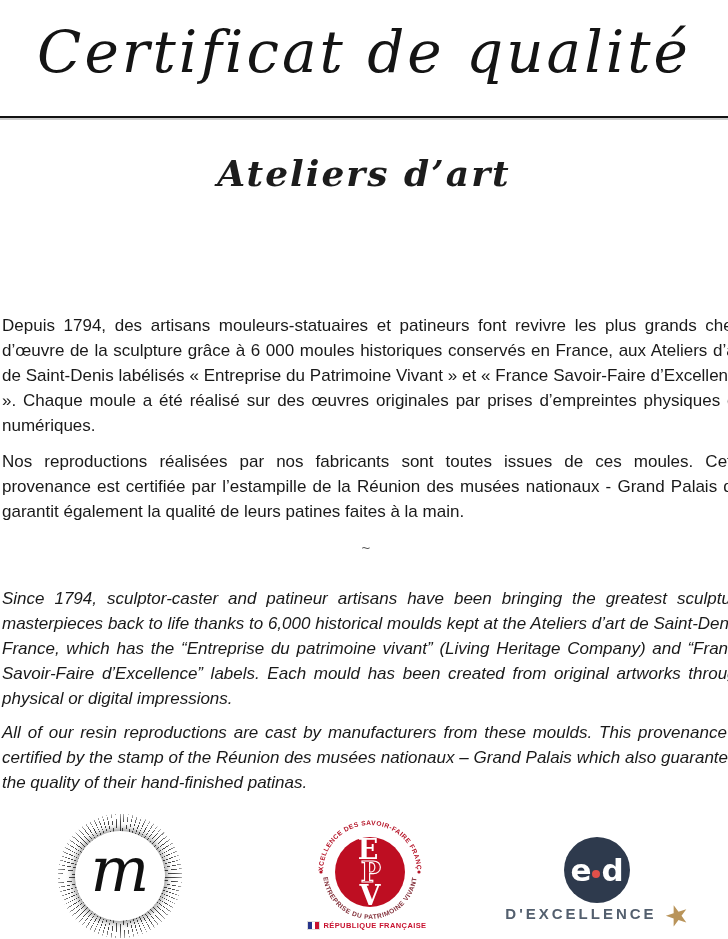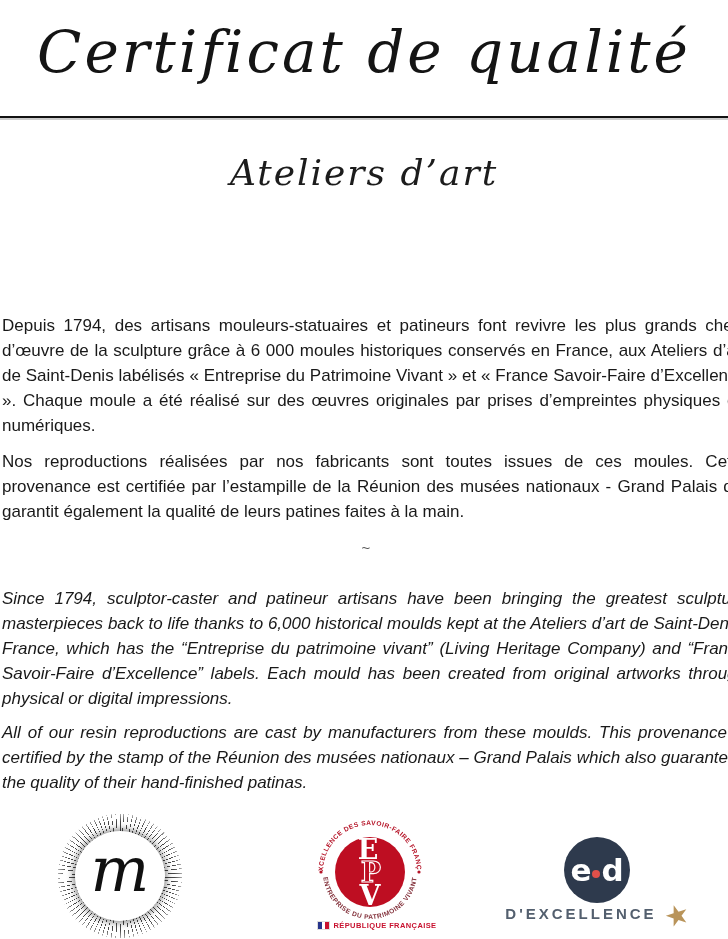--- a/index.html
+++ b/index.html
@@ -8,21 +8,21 @@
 
   
   .title{position:absolute;top:-4px;left:0;width:728px;height:112px;line-height:112px;
          text-align:center;font-family:"DejaVu Serif",serif;font-style:italic;font-weight:400;
          font-size:58px;letter-spacing:3px;color:#141414;white-space:nowrap;margin:0;}
   .rule{position:absolute;top:116px;left:0;width:728px;height:2px;background:#121212;
         box-shadow:0 2px 0 rgba(130,130,130,.4);}
   .subtitle{position:absolute;left:0;width:728px;text-align:center;
             font-family:"DejaVu Serif",serif;font-style:italic;font-weight:400;color:#1c1c1c;
             white-space:nowrap;}
-  .subtitle.s1{top:143px;font-size:36px;line-height:60px;letter-spacing:2px;}
+  .subtitle.s1{top:143px;font-size:36px;line-height:60px;letter-spacing:2px;font-weight:bold;}
   .subtitle.s2{top:221px;font-size:39px;line-height:72px;letter-spacing:2px;}
 
   
   .textcol{position:absolute;top:313px;left:2px;width:744px;}
   .textcol p{margin:0 0 11px 0;font-size:17px;line-height:25px;text-align:justify;color:#191919;}
   .textcol p.en{font-style:italic;margin-bottom:9px;}
   .tilde{width:728px;text-align:center;font-size:15px;line-height:20px;color:#555;
          margin:14px 0 28px 0;}
 
   
@@ -37,21 +37,21 @@
              display:flex;align-items:center;justify-content:center;}
   .rmn .m{font-family:"DejaVu Serif",serif;font-style:italic;font-size:62px;line-height:1;
           color:#101010;transform:translateY(-6px);}
 
   
   .epv{position:absolute;left:310px;top:812px;width:120px;height:112px;}
   .epv .arc{font-family:"Liberation Sans",sans-serif;font-size:6.6px;font-weight:bold;letter-spacing:.5px;}
   .epv .arc.top{fill:#b51327;}
   .epv .arc.bot{fill:#83303a;}
   .epv .big{font-family:"DejaVu Serif",serif;font-weight:bold;text-anchor:middle;}
-  .epv-caption{position:absolute;left:302px;top:921px;width:150px;display:flex;align-items:center;
+  .epv-caption{position:absolute;left:292px;top:921px;width:150px;display:flex;align-items:center;
                justify-content:center;gap:3px;font-size:7.5px;font-weight:bold;letter-spacing:.4px;
                color:#c8102e;white-space:nowrap;}
   .flag{display:inline-block;width:11px;height:7px;border:1px solid #ddd;
         background:linear-gradient(90deg,#26348b 0 33%,#ffffff 33% 66%,#c8102e 66%);}
 
   
   .fsfe{position:absolute;left:487px;top:837px;width:220px;text-align:center;}
   .fsfe .disc{width:66px;height:66px;border-radius:50%;background:#2e3a4d;margin:0 auto;
               display:flex;align-items:center;justify-content:center;}
   .fsfe .disc span.l{font-family:"DejaVu Sans",sans-serif;font-weight:bold;font-size:31px;

